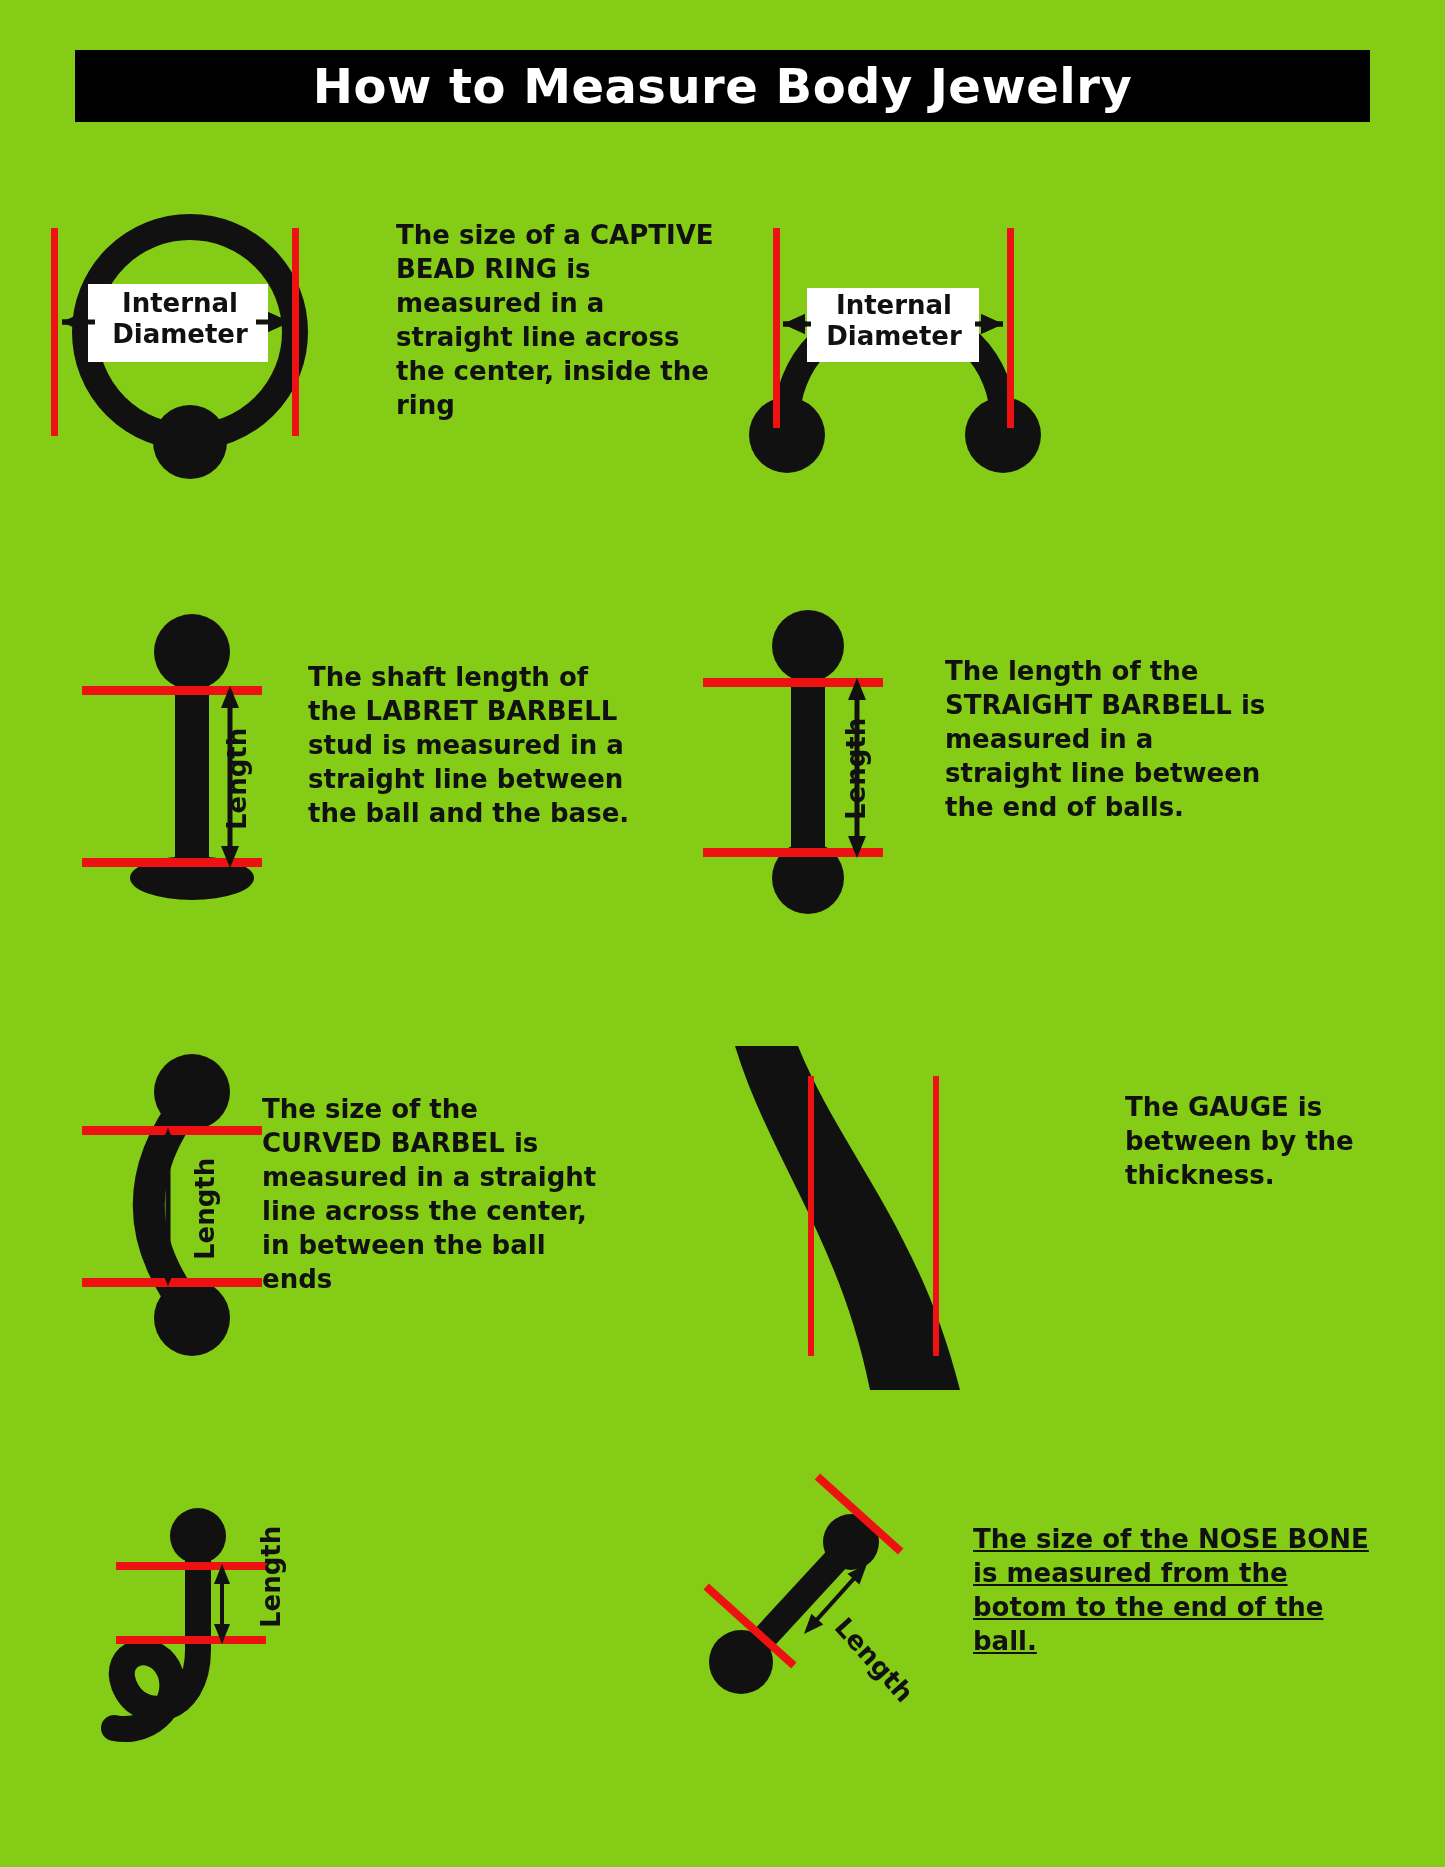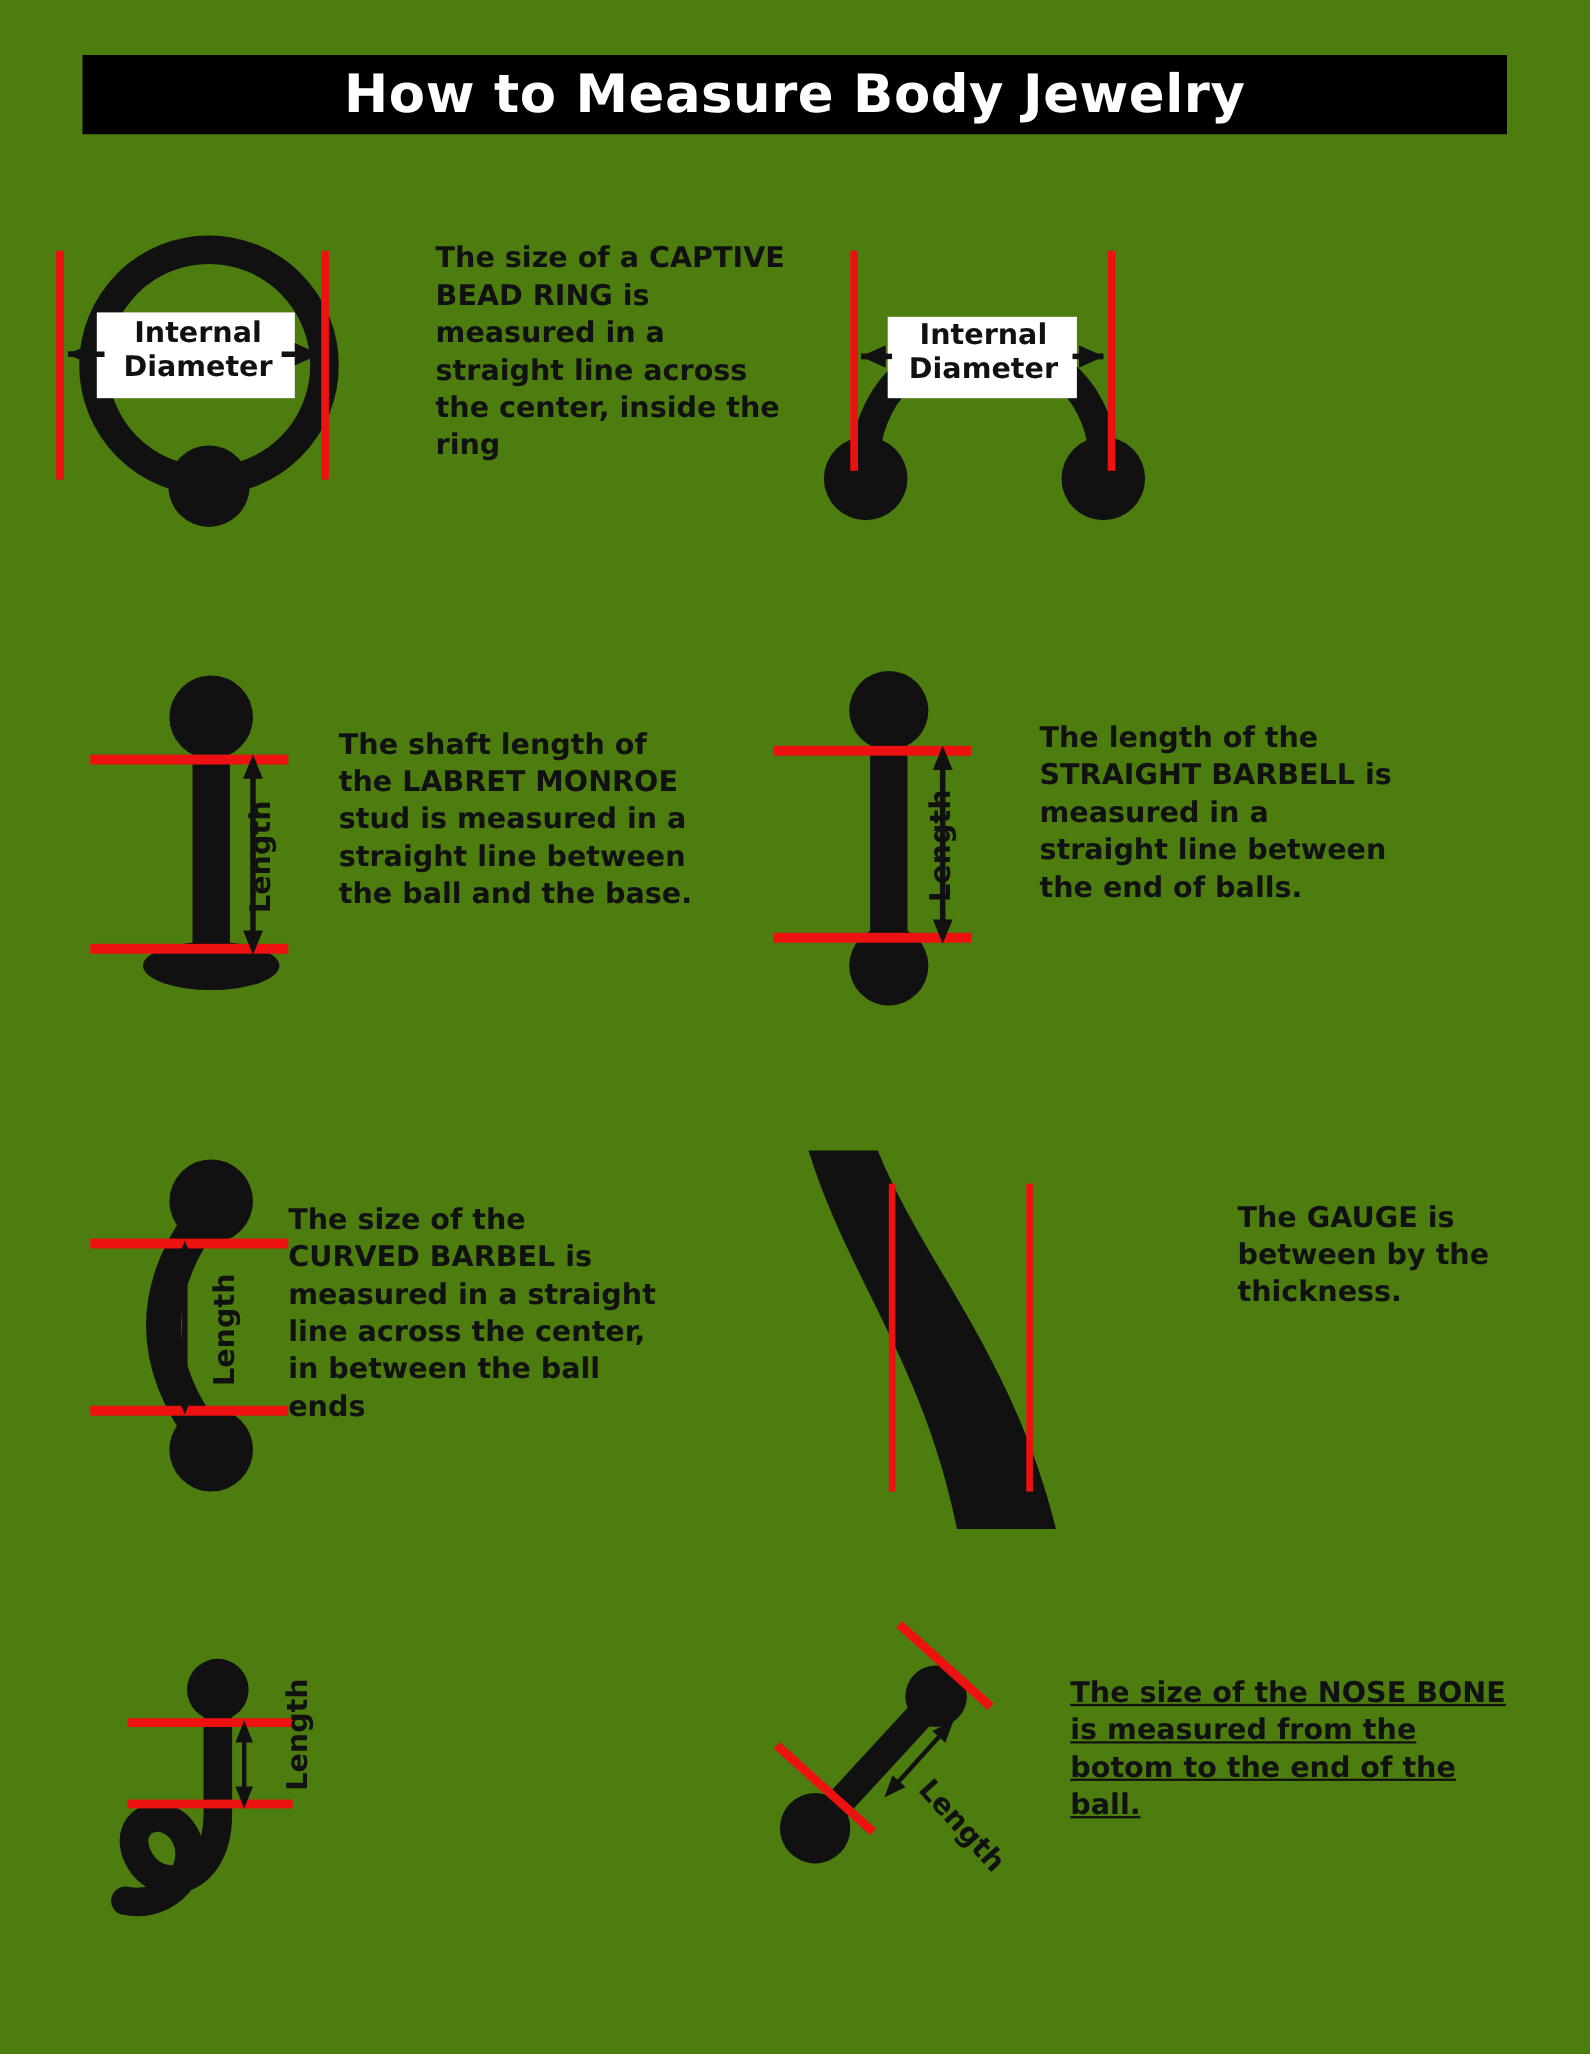--- a/index.html
+++ b/index.html
@@ -2,21 +2,21 @@
 <html><head>
 <meta charset="utf-8">
 <style>
   html,body{margin:0;padding:0;background:#ffffff;}
   body{
     width:1445px;height:1867px;position:relative;
     font-family:"Liberation Sans", sans-serif;
     color:#111111;
     overflow:hidden;
   }
-  .page{position:absolute;inset:0;background:#4d7c0f;}
+  .page{position:absolute;inset:0;background:#84cc16;}
 
   
   .title-bar{
     position:absolute;left:75px;top:50px;width:1295px;height:72px;
     background:#000000;
     display:flex;align-items:center;justify-content:center;
   }
   .title-bar .title-text{
     color:#ffffff;font-size:48px;font-weight:bold;letter-spacing:.5px;
     font-family:"DejaVu Sans", sans-serif;
@@ -118,21 +118,21 @@
           <rect x="135" y="40" width="34" height="218" fill="#111111"></rect>
           <circle cx="152" cy="32" r="38" fill="#111111"></circle>
           <rect x="42" y="66" width="180" height="9" fill="#ee1111"></rect>
           <rect x="42" y="238" width="180" height="9" fill="#ee1111"></rect>
           <line x1="190" y1="72" x2="190" y2="242" stroke="#111111" stroke-width="5"></line>
           <polygon points="190,66 181,88 199,88" fill="#111111"></polygon>
           <polygon points="190,248 181,226 199,226" fill="#111111"></polygon>
         </svg>
         <div class="lbl vert" style="left:182px;top:210px;">Length</div>
       </div>
-      <div class="caption" style="left:268px;top:40px;width:330px;">The shaft length of the LABRET MONROE stud is measured in a straight line between the ball and the base.</div>
+      <div class="caption" style="left:268px;top:40px;width:330px;">The shaft length of the LABRET BARBELL stud is measured in a straight line between the ball and the base.</div>
     </div>
 
     <div class="cell right" style="height:330px;">
       <div class="art" style="width:260px;height:330px;">
         <svg width="260" height="330" viewBox="0 0 260 330" aria-hidden="true">
           <rect x="46" y="34" width="34" height="214" fill="#111111"></rect>
           <circle cx="63" cy="26" r="36" fill="#111111"></circle>
           <circle cx="63" cy="258" r="36" fill="#111111"></circle>
           <rect x="-42" y="58" width="180" height="9" fill="#ee1111"></rect>
           <rect x="-42" y="228" width="180" height="9" fill="#ee1111"></rect>

